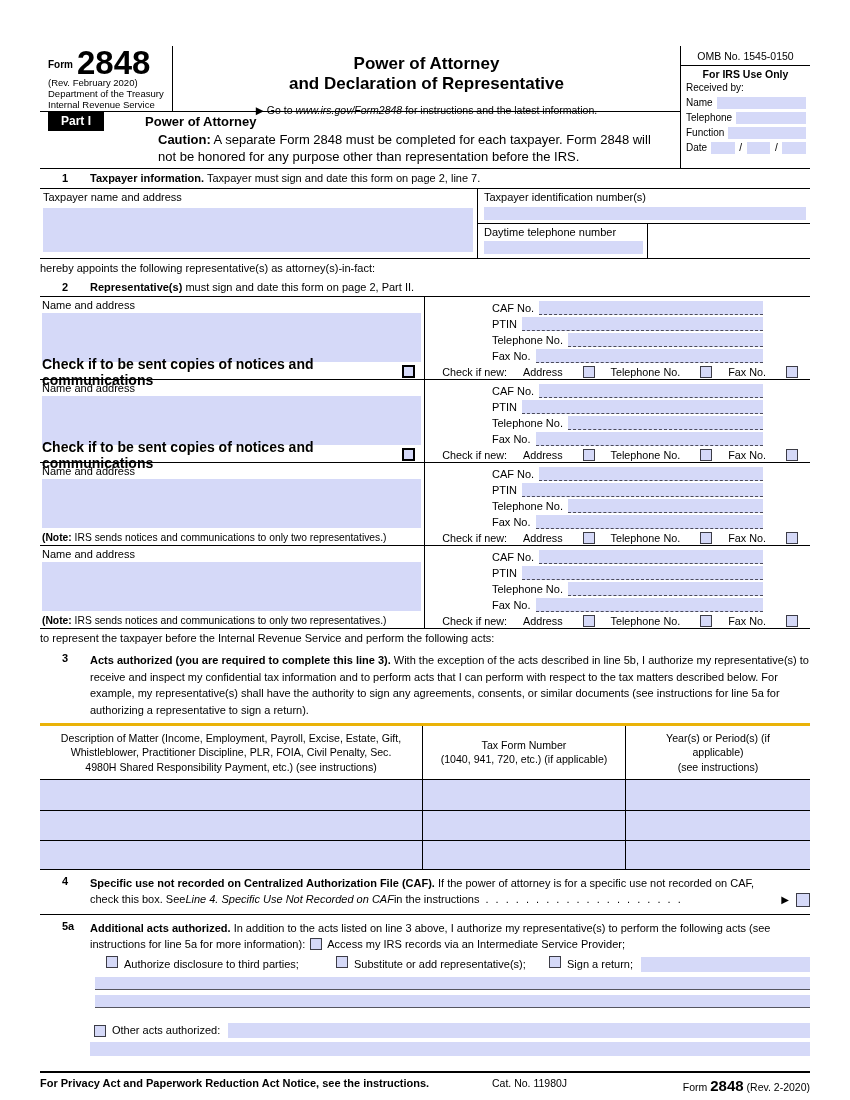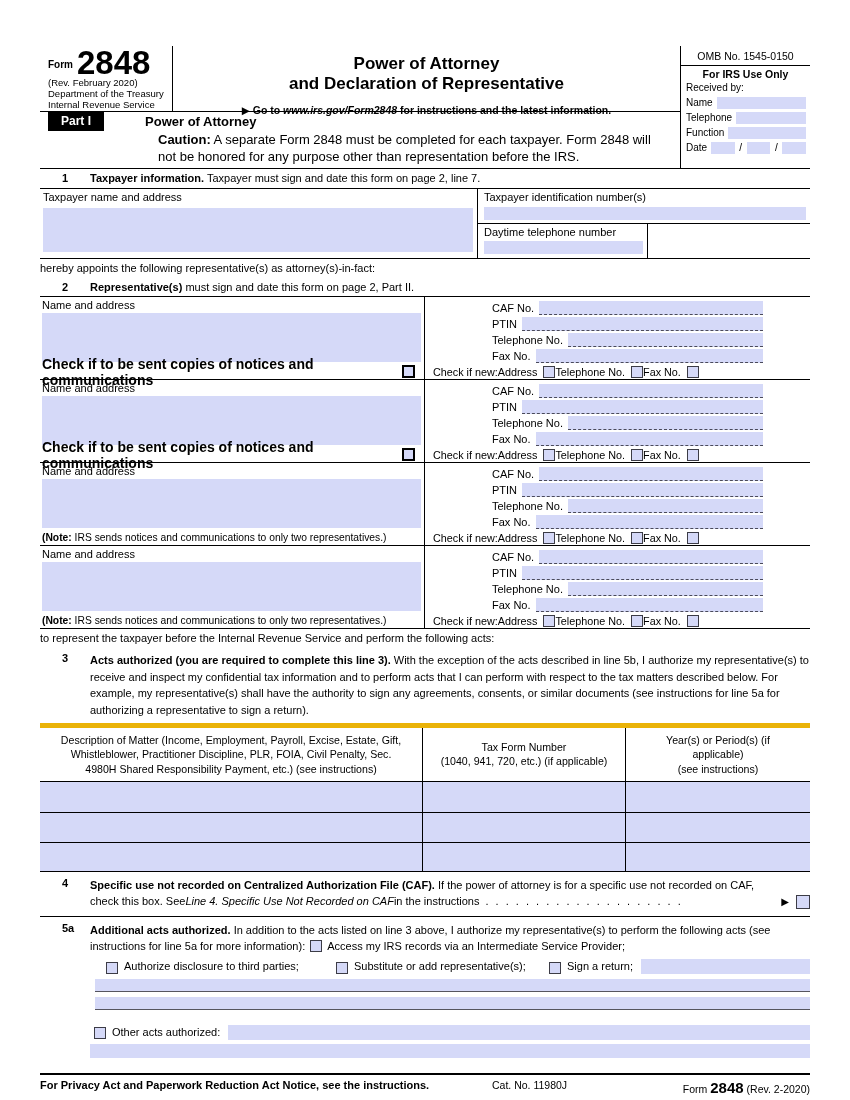--- a/index.html
+++ b/index.html
@@ -27,21 +27,21 @@
     grid-template-areas:"l c r" "p p r" "q q r";
     border-bottom:1px solid #000;
   }
   .hdr-left { grid-area:l; border-right:1px solid #000; padding:1px 0 0 8px; line-height:1.15; }
   .formno-row { display:flex; align-items:flex-start; }
   .formno-word { font-size:10px; font-weight:bold; margin-top:12px; }
   .formno-big { font-size:33px; font-weight:bold; letter-spacing:0; margin-left:4px; line-height:0.95; }
   .rev,.agency { font-size:9.5px; }
   .hdr-center { grid-area:c; text-align:center; padding-top:8px; }
   .title { font-size:17px; font-weight:bold; line-height:1.2; }
-  .goto { font-size:10.5px; font-weight:bold; margin-top:9px; }
+  .goto { font-size:10.5px; font-weight:normal; margin-top:9px; }
   .goto i { font-style:italic; }
   .hdr-right { grid-area:r; border-left:1px solid #000; display:flex; flex-direction:column; font-size:10px; }
   .omb { text-align:center; font-size:10.5px; padding:4px 0 3px; border-bottom:1px solid #000; }
   .iuo { text-align:center; font-weight:bold; font-size:10.5px; padding:2px 0 1px; }
   .rcv { padding:1px 5px 2px; }
   .irow { display:flex; align-items:center; padding:1px 4px 1px 5px; height:15px; }
   .irow .lab { margin-right:4px; white-space:nowrap; }
   .irow .f { flex:1; height:12px; }
   .datef { flex:1; height:12px; display:flex; }
   .datef .seg { background:var(--field); height:12px; flex:1; }
@@ -79,29 +79,29 @@
   .rep-l .nl { height:15px; padding-top:2px; }
   .rep-l .lav { flex:1; margin:1px 3px 1px 0; }
   .rep-l .foot { height:17px; display:flex; align-items:center; font-size:14px; }
   .rep-l .foot .cb { margin-left:auto; margin-right:9px; }
   .rep-l .foot.note { font-size:10.3px; }
   .rep-r { display:flex; flex-direction:column; padding-top:2px; }
   .frow { display:flex; align-items:flex-end; height:16px; margin:0 47px 0 67px; }
   .frow .flab { padding-right:5px; white-space:nowrap; padding-bottom:1px; }
   .frow .ffld { flex:1; height:14px; border-bottom:1px dashed #4a4a5a; }
   .cnrow { margin-top:auto; height:17px; display:flex; align-items:center; font-size:10.8px;
-           padding:0 12px 0 8px; justify-content:flex-start; }
-  .cnrow .grp { display:flex; align-items:center; gap:6px; }
+           padding:0 12px 0 8px; justify-content:flex-end; }
+  .cnrow .grp { display:flex; align-items:center; gap:20px;margin-left:16px; }
 
   
   .para { display:flex; padding:4px 0 5px; }
   .para .body { flex:1; line-height:1.5; }
 
   
-  .tbl { border-top:5px solid #eab308; }
+  .tbl { border-top:3px solid #eab308; }
   .tblh { display:grid; grid-template-columns:383px 203px 184px; border-bottom:1px solid #000; }
   .tblh > div { padding:5px 14px; text-align:center; font-size:10.6px; line-height:1.35;
                 display:flex; flex-direction:column; justify-content:center; }
   .tblh > div:nth-child(1), .tblh > div:nth-child(2) { border-right:1px solid #000; }
   .tblr { display:grid; grid-template-columns:383px 203px 184px; height:30px; background:var(--field); }
   .tblr + .tblr { border-top:1px solid #000; }
   .tblr > div:nth-child(1), .tblr > div:nth-child(2) { border-right:1px solid #000; }
   .tbl-end { border-bottom:1px solid #000; }
 
   
@@ -109,21 +109,21 @@
   .l4 .body { flex:1; line-height:1.5; }
   .l4row2 { display:flex; align-items:center; }
   .dots { flex:1; overflow:hidden; white-space:nowrap; padding:0 6px; letter-spacing:2px; }
   .arrow { font-size:10px; margin-right:7px; }
 
   
   .l5 { display:flex; padding:5px 0 0; }
   .l5 .body { flex:1; line-height:1.5; }
   .inlinecb { margin:0 5px 2px 2px; }
   .cbrow { display:flex; align-items:center; margin-top:3px; padding-left:4px; }
-  .cbrow .grp { display:flex; align-items:flex-end;padding-left:12px; }
+  .cbrow .grp { display:flex; align-items:flex-start;padding-left:12px; }
   .cbrow .grp .cb { margin-right:6px; }
   .g1 { width:230px; } .g2 { width:213px; } .g3 { white-space:nowrap; }
   .cbrow .tailfld { flex:1; height:15px; margin-left:8px; }
   .wide { height:13px; margin:5px 0 0 5px; border-bottom:1px solid #55555f; }
   .otherrow { display:flex; align-items:center; margin-top:14px; padding-left:4px; }
   .otherrow .cb { margin-right:6px; }
   .otherrow .tailfld { flex:1; height:15px; margin-left:8px; }
   .otherstrip { height:14px; margin-top:3px; }
 
   

